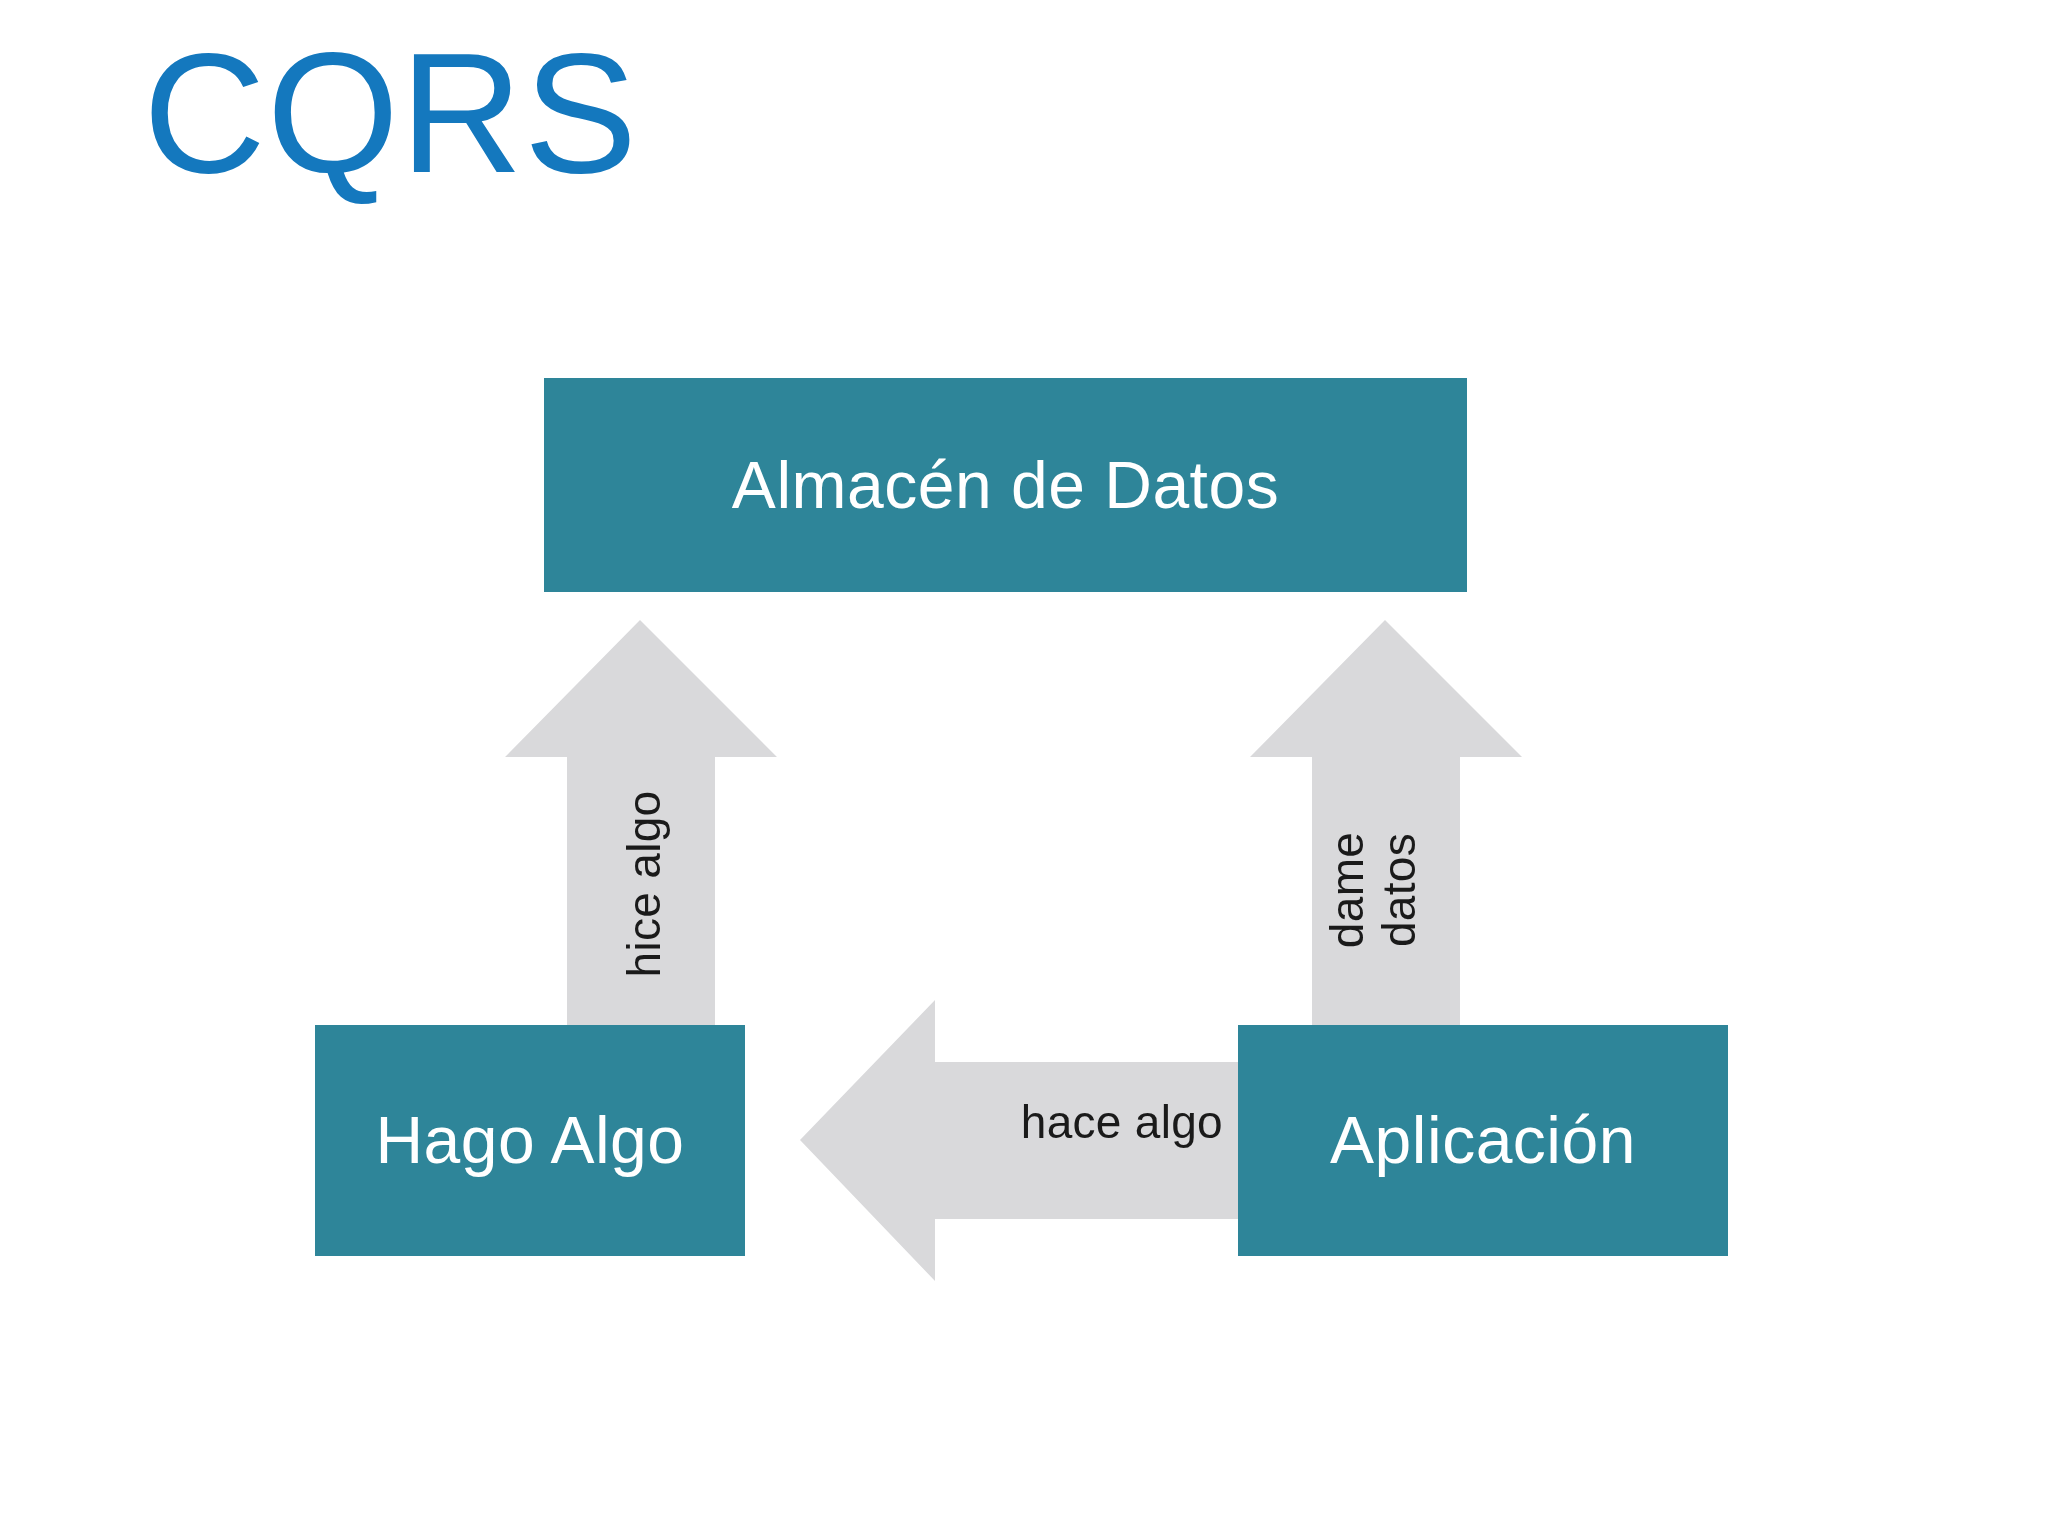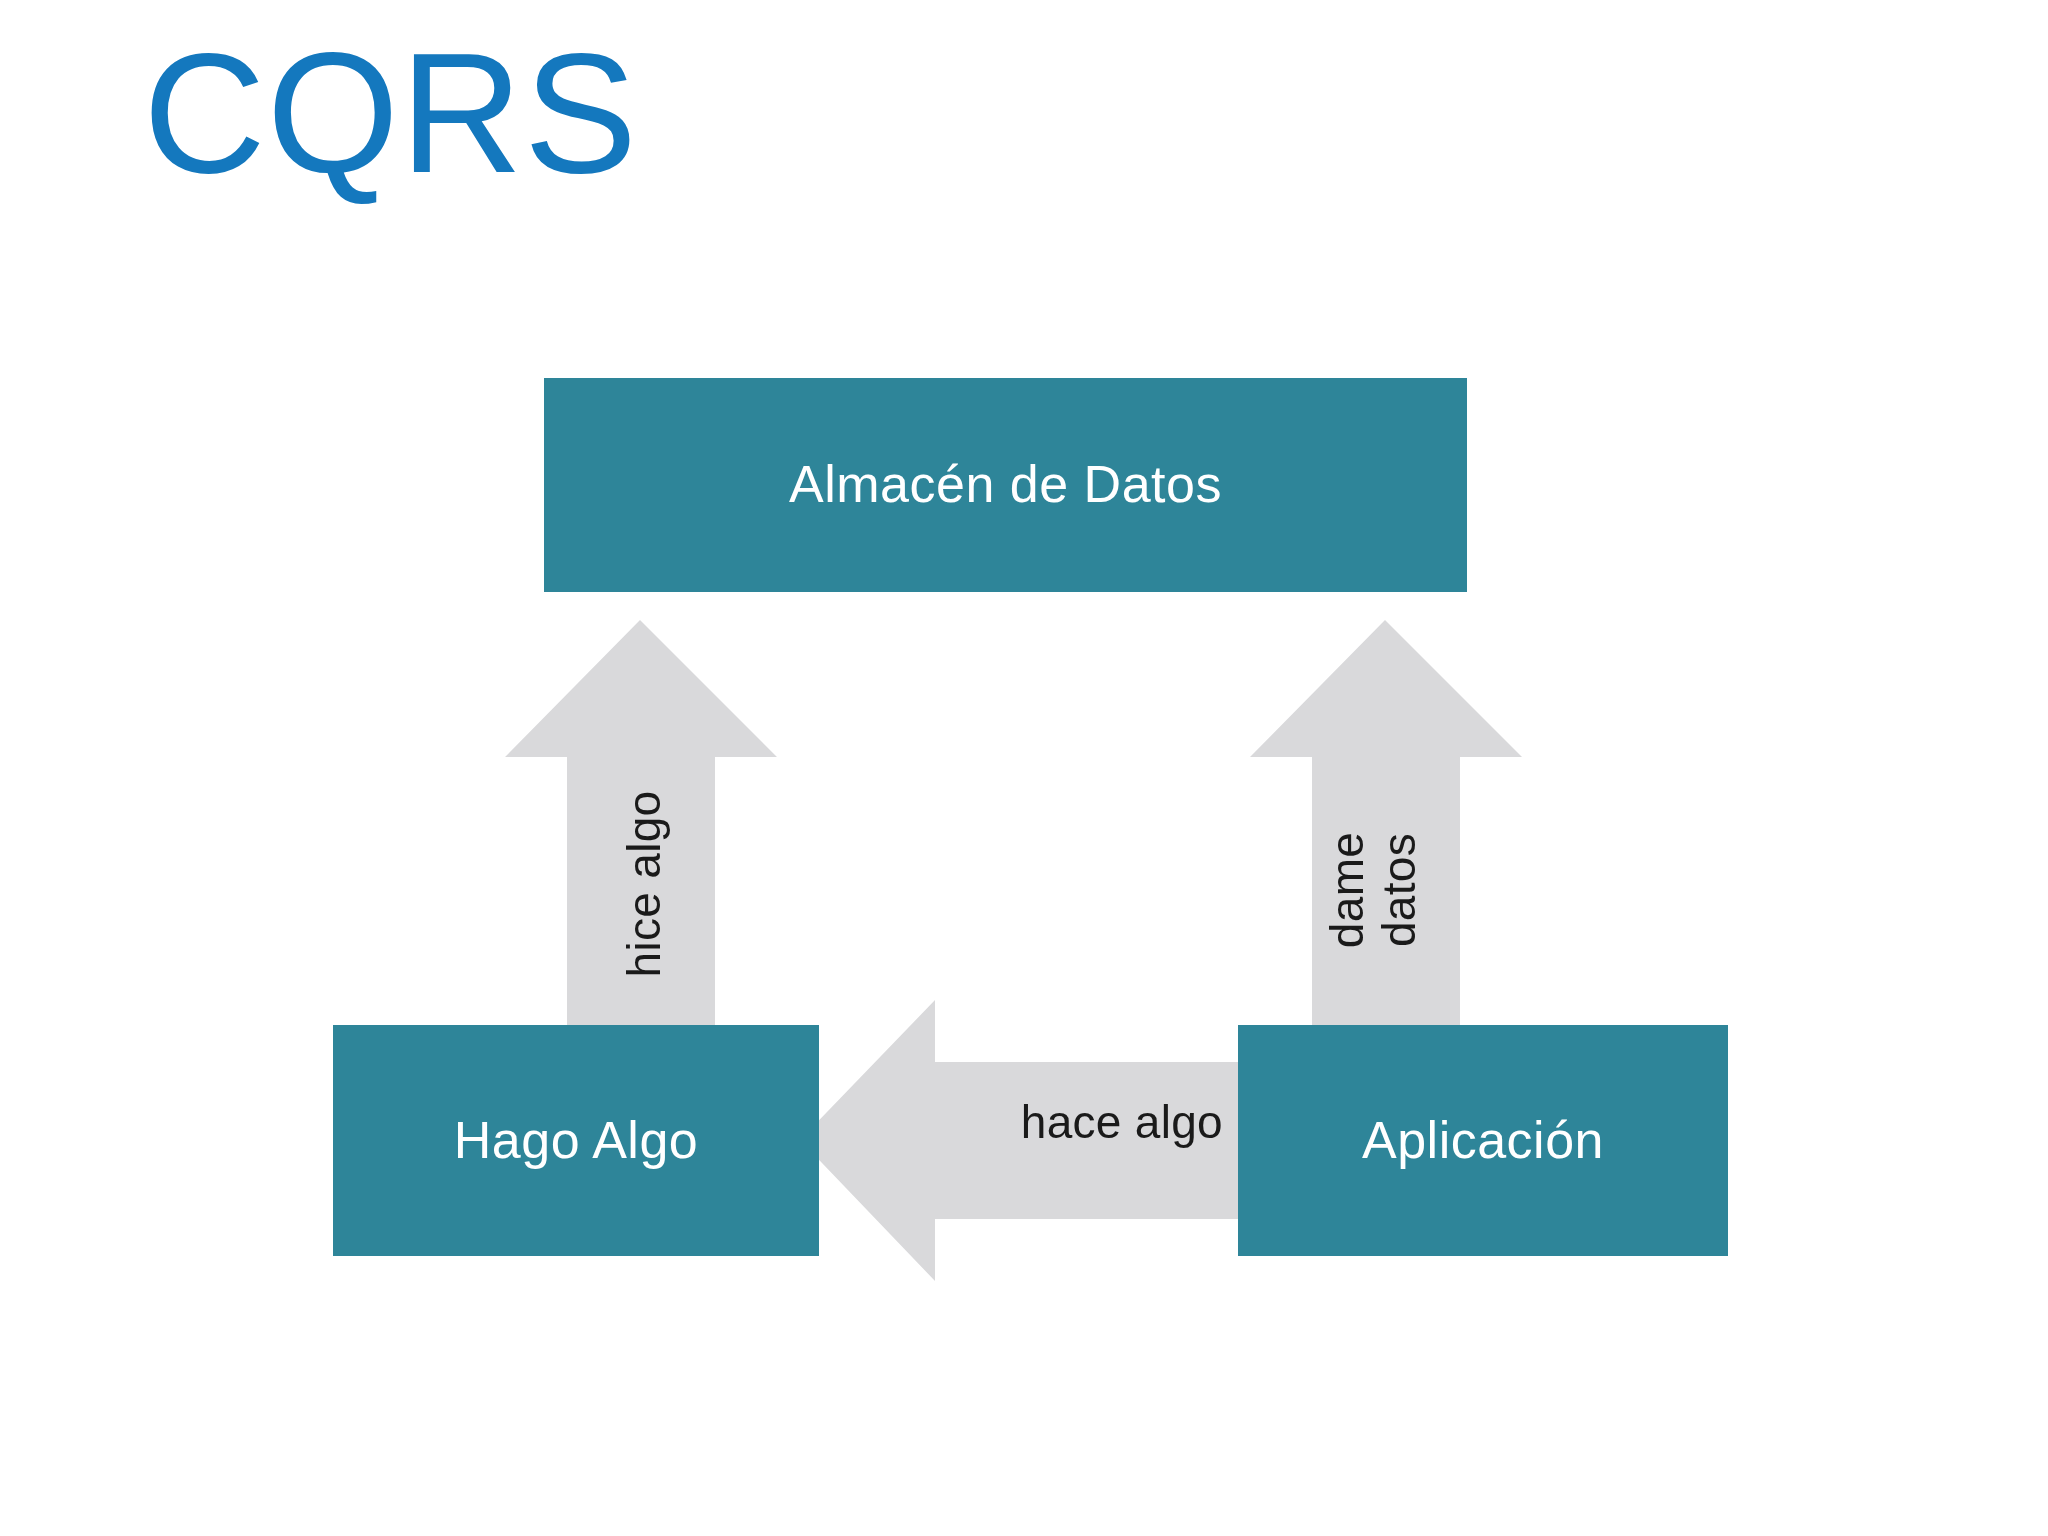--- a/index.html
+++ b/index.html
@@ -42,38 +42,38 @@
     position: absolute;
     background: #2E8599;
     display: flex;
     align-items: center;
     justify-content: center;
     color: #ffffff;
     font-weight: 300;
     box-sizing: border-box;
   }
   .box-label {
-    font-size: 52px;
+    font-size: 66px;
     font-weight: 300;
     letter-spacing: 0.5px;
     line-height: 1.1;
     text-align: center;
     white-space: nowrap;
   }
 
   #box-datastore {
     left: 529px;
     top: 378px;
     width: 923px;
     height: 214px;
   }
   #box-hago-algo {
-    left: 318px;
+    left: 300px;
     top: 1025px;
-    width: 486px;
+    width: 430px;
     height: 231px;
   }
   #box-aplicacion {
     left: 1223px;
     top: 1025px;
     width: 490px;
     height: 231px;
     justify-content: center;
   }
 

